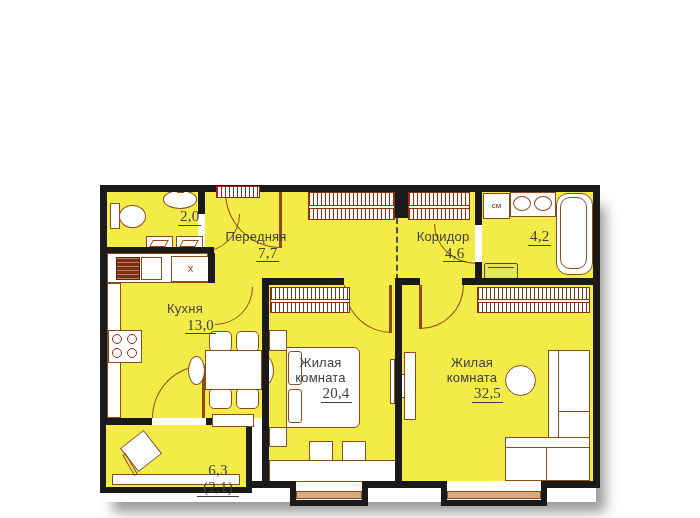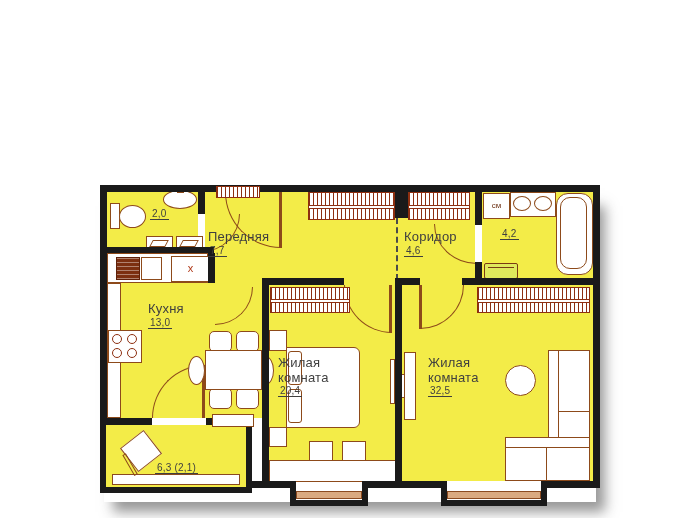--- a/index.html
+++ b/index.html
@@ -15,23 +15,23 @@
          background:repeating-linear-gradient(90deg,var(--hatch,#8d2f10) 0 1px,#fff 1px 4px);}
   .hatch .mid{left:0;right:0;top:45%;height:4px;background:#fff;
          border-top:1px solid var(--hatch,#8d2f10);border-bottom:1px solid var(--hatch,#8d2f10);}
   .arc{z-index:2;border:0 solid var(--furniture_outline,#8d4a1a);background:transparent;}
   .arc.bl{border-left-width:1.5px;border-bottom-width:1.5px;border-bottom-left-radius:100%;}
   .arc.br{border-right-width:1.5px;border-bottom-width:1.5px;border-bottom-right-radius:100%;}
   .arc.tl{border-left-width:1.5px;border-top-width:1.5px;border-top-left-radius:100%;}
   .leaf{background:var(--furniture_outline,#8d4a1a);z-index:3;}
   .dash{z-index:2;border-left:2px dashed #4a4a4a;background:transparent;}
   .lbl{z-index:8;color:var(--label_text,#3f3f3f);font-size:13px;line-height:1.12;
-       text-align:left;letter-spacing:.2px;}
+       text-align:center;letter-spacing:.2px;}
   .lbl .area{position:static;display:inline-block;border-bottom:1.4px solid currentColor;
-       padding:0 2px;font-size:10px;}
+       padding:0 2px;font-size:15px;font-family:Liberation Serif, serif;}
   .badge{z-index:9;border-radius:50%;background:radial-gradient(circle at 38% 32%,#b84d1d,var(--badge_bg,#a63c10) 70%);
        display:flex;flex-direction:column;align-items:center;justify-content:center;color:#fff;}
   .badge .n{position:static;font-size:25px;font-weight:bold;line-height:.95;}
   .badge .d{position:static;width:28px;height:2px;background:#fff;margin:1px 0 2px;}
   .badge .a{position:static;font-size:12.5px;font-weight:bold;}
   .sill{background:#d9a980;border:1px solid #8a4a20;z-index:3;}
   .circ{border-radius:50%;}
   .line{background:var(--furniture_outline,#8d4a1a);}
   .tinytxt{font-size:8px;color:#6b2f12;z-index:4;}
   .xmark{font-size:11px;color:#b03a1a;z-index:4;text-align:center;}

